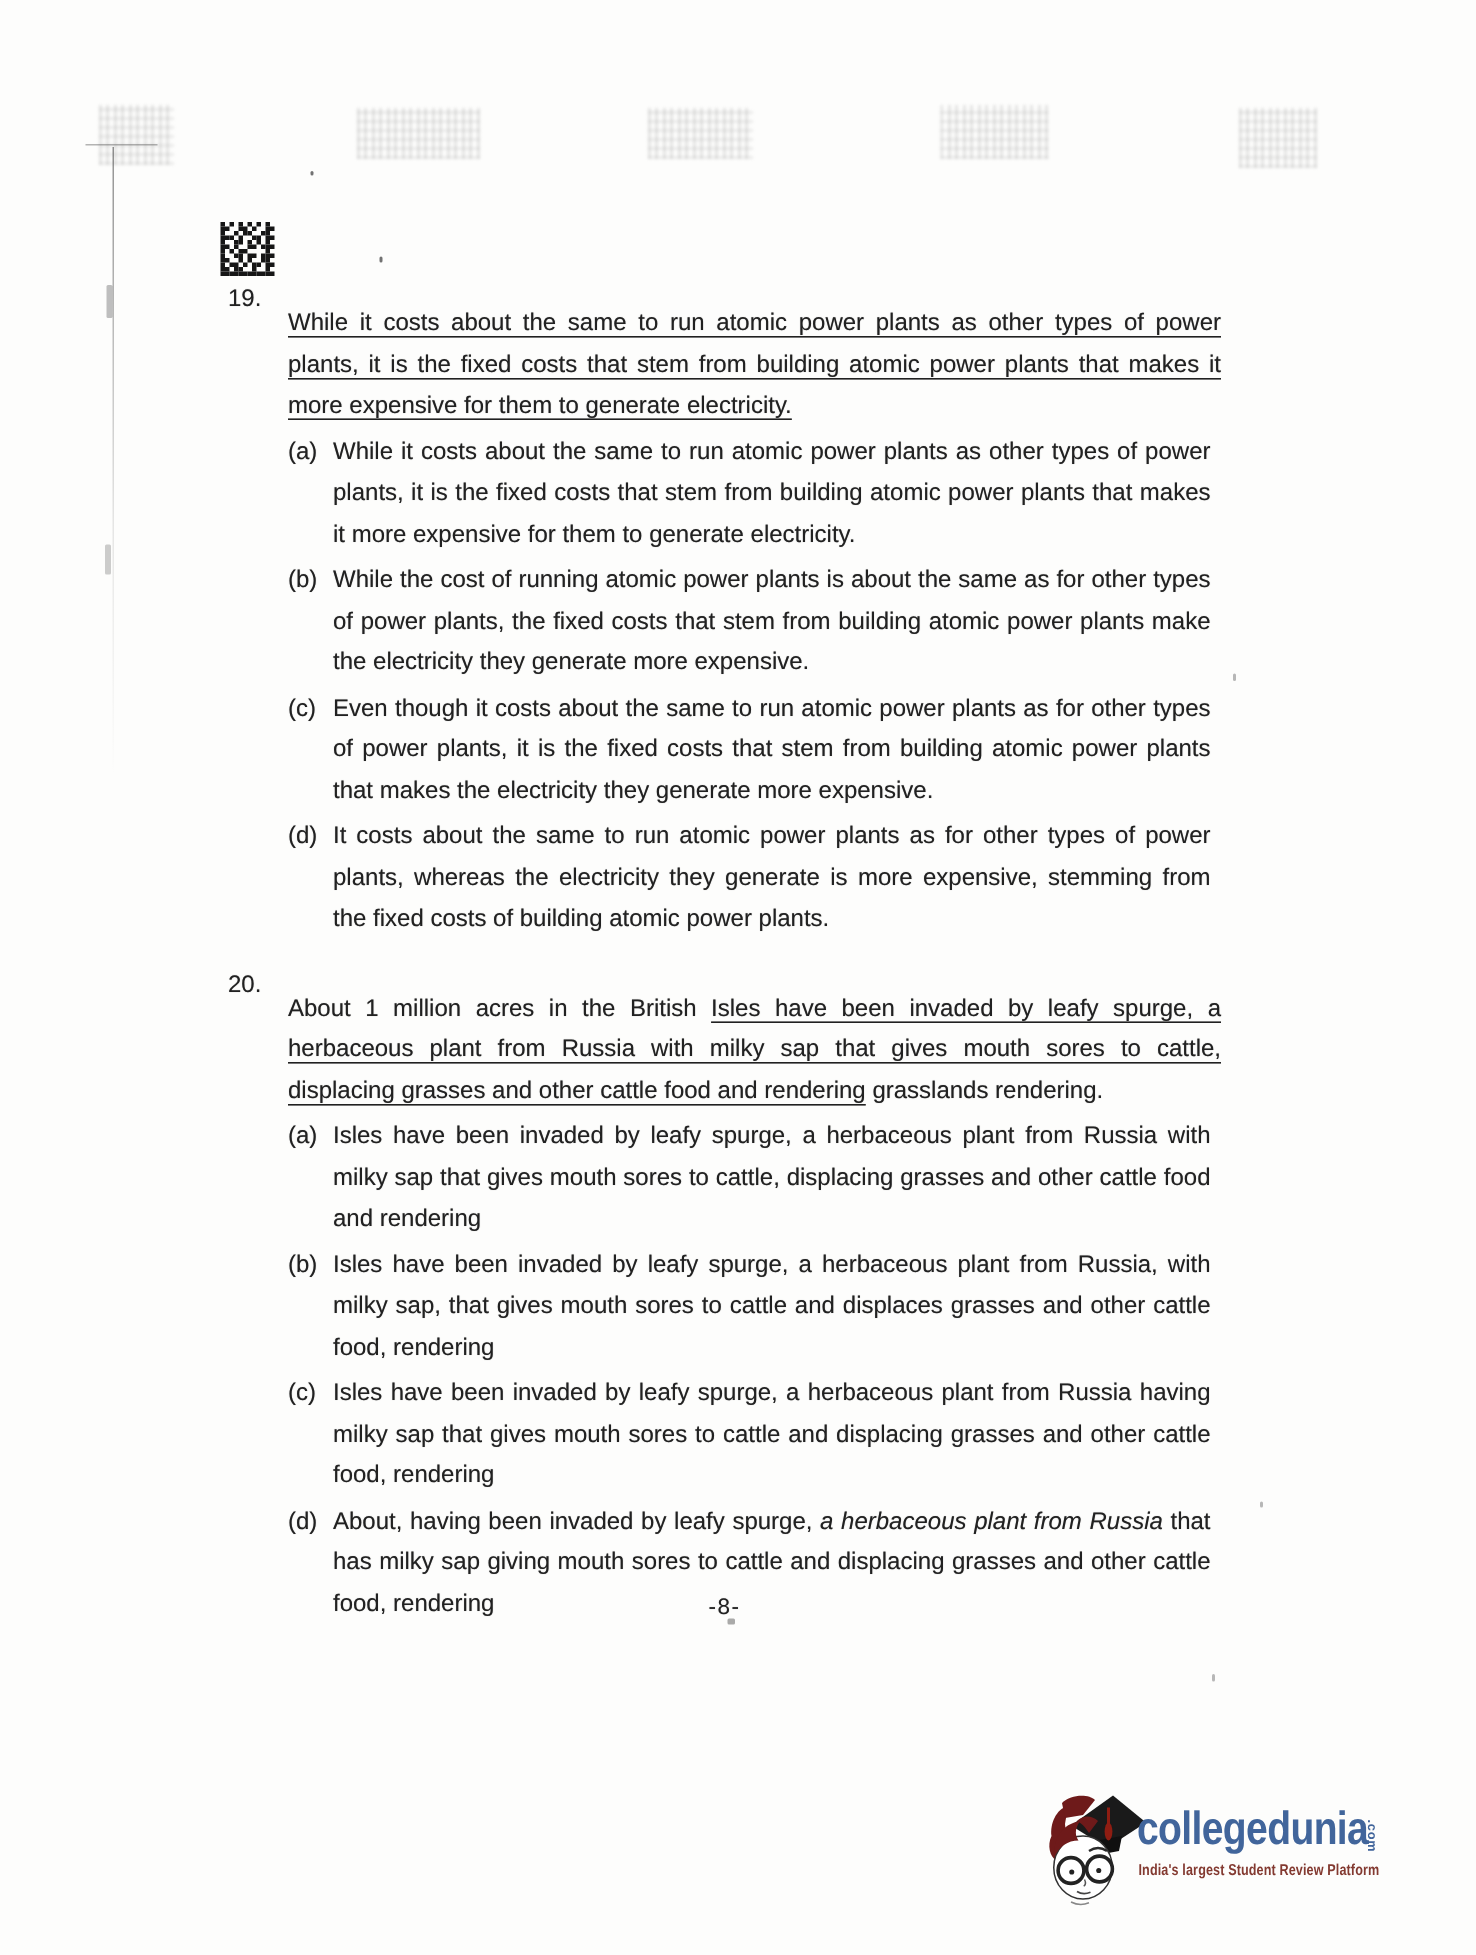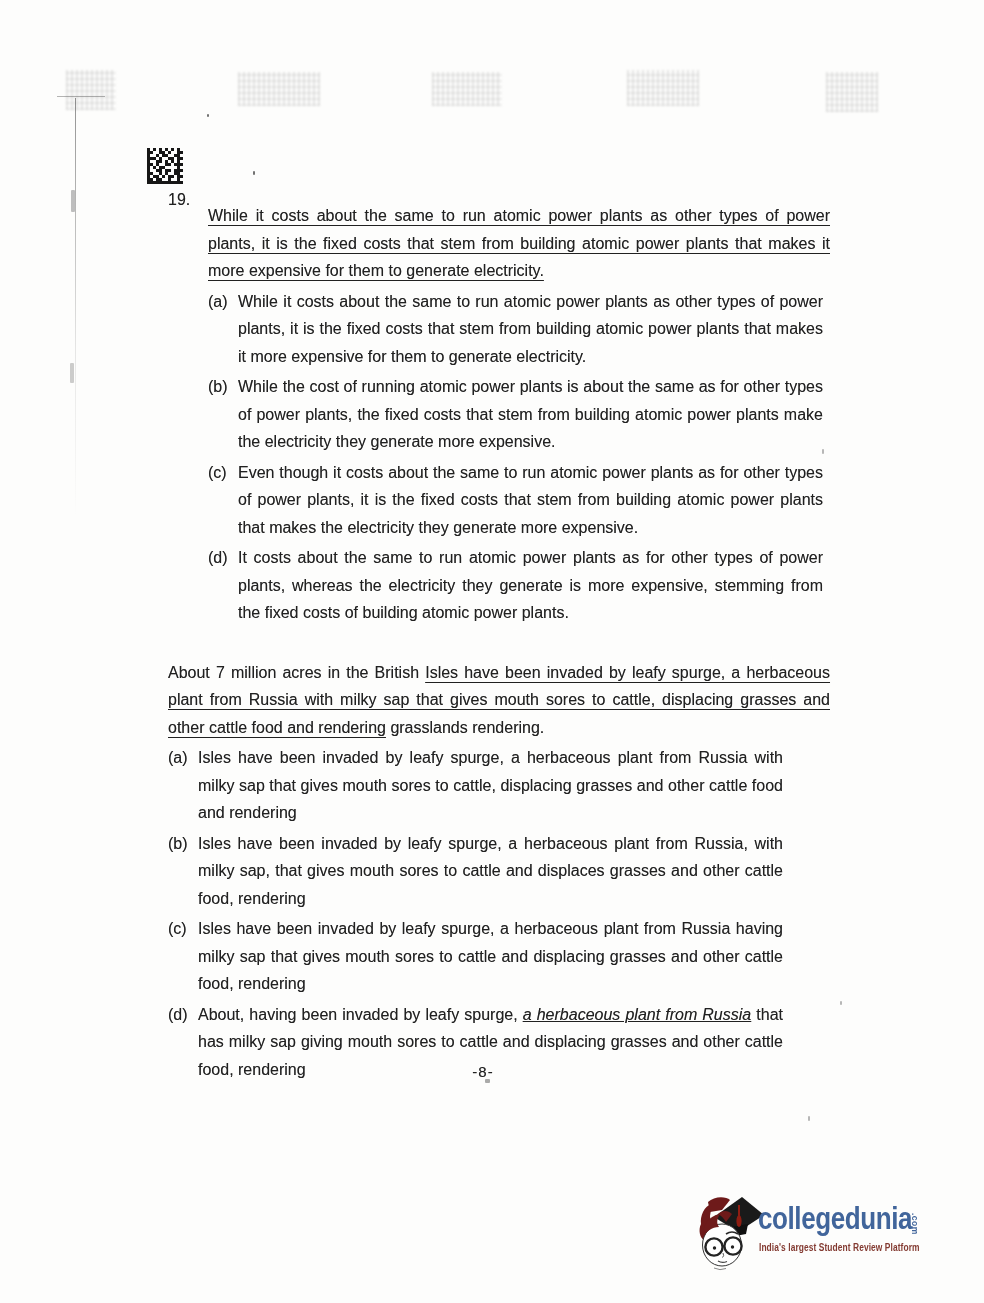--- a/index.html
+++ b/index.html
@@ -3,31 +3,31 @@
 <meta charset="utf-8">
 <style>
   html,body{margin:0;padding:0;}
   body{
     width:984px;height:1303px;position:relative;background:#fdfdfc;
     font-family:"Liberation Sans", sans-serif;color:#212121;overflow:hidden;
   }
   .page{position:absolute;inset:0;}
   
   .doctext{font-size:16px;line-height:27.5px;text-shadow:0 0 .6px rgba(40,40,40,.45);}
-  .content{position:absolute;left:168px;top:186px;width:662px;}
+  .content{position:absolute;left:152px;top:186px;width:662px;}
   .question{display:flex;}
   .question + .question{margin-top:16px;}
   .qnum{width:40px;flex:none;}
   .qbody{flex:1;min-width:0;margin-top:16px;}
   .stem{margin:0 0 3px 0;text-align:justify;}
   .u{text-decoration:underline;text-decoration-thickness:1.2px;text-underline-offset:4px;}
   .option{display:flex;margin-top:3px;}
   .olabel{width:30px;flex:none;}
   .otext{margin:0;width:585px;text-align:justify;}
-  .it{font-style:italic;text-decoration:underline;}
+  .it{font-style:italic;}
   .pageno{position:absolute;left:152px;top:1063px;width:662px;text-align:center;
           font-size:15px;letter-spacing:1px;text-shadow:0 0 .6px rgba(40,40,40,.45);}
   
   .smudge{position:absolute;opacity:.5;filter:blur(1.2px);
     background:
       repeating-linear-gradient(90deg, rgba(110,110,110,.35) 0 2px, transparent 2px 5px),
       repeating-linear-gradient(0deg, rgba(135,135,135,.3) 0 2px, transparent 2px 6px);}
   
   .vline{position:absolute;left:75px;top:98px;width:1px;height:420px;
     background:linear-gradient(to bottom, rgba(60,60,60,.55), rgba(60,60,60,.12) 60%, transparent);}
@@ -237,22 +237,23 @@
           <p class="otext"><span>Even though it costs about the same to run atomic power plants as for other types of power plants, it is the fixed costs that stem from building atomic power plants that makes the electricity they generate more expensive.</span><span class="it"></span><span></span></p>
         </div>
         <div class="option">
           <span class="olabel">(d)</span>
           <p class="otext"><span>It costs about the same to run atomic power plants as for other types of power plants, whereas the electricity they generate is more expensive, stemming from the fixed costs of building atomic power plants.</span><span class="it"></span><span></span></p>
         </div>
       </div>
     </div>
 
     <div class="question">
+      <div class="qnum">20.</div>
       <div class="qbody">
-        <p class="stem"><span>About 7 million acres in the British </span><span class="u">Isles have been invaded by leafy spurge, a herbaceous plant from Russia with milky sap that gives mouth sores to cattle, displacing grasses and other cattle food and rendering</span><span> grasslands rendering.</span></p>
+        <p class="stem"><span>About 1 million acres in the British </span><span class="u">Isles have been invaded by leafy spurge, a herbaceous plant from Russia with milky sap that gives mouth sores to cattle, displacing grasses and other cattle food and rendering</span><span> grasslands rendering.</span></p>
         <div class="option">
           <span class="olabel">(a)</span>
           <p class="otext"><span>Isles have been invaded by leafy spurge, a herbaceous plant from Russia with milky sap that gives mouth sores to cattle, displacing grasses and other cattle food and rendering</span><span class="it"></span><span></span></p>
         </div>
         <div class="option">
           <span class="olabel">(b)</span>
           <p class="otext"><span>Isles have been invaded by leafy spurge, a herbaceous plant from Russia, with milky sap, that gives mouth sores to cattle and displaces grasses and other cattle food, rendering</span><span class="it"></span><span></span></p>
         </div>
         <div class="option">
           <span class="olabel">(c)</span>

